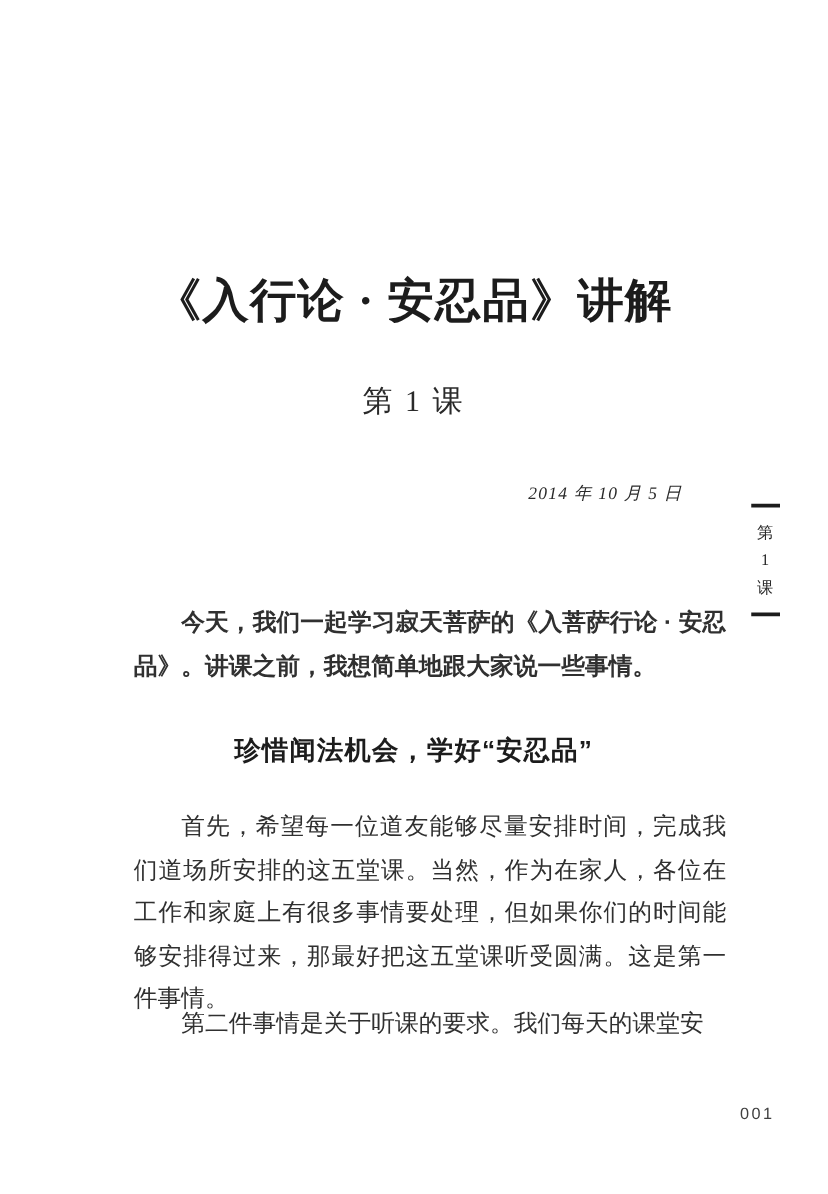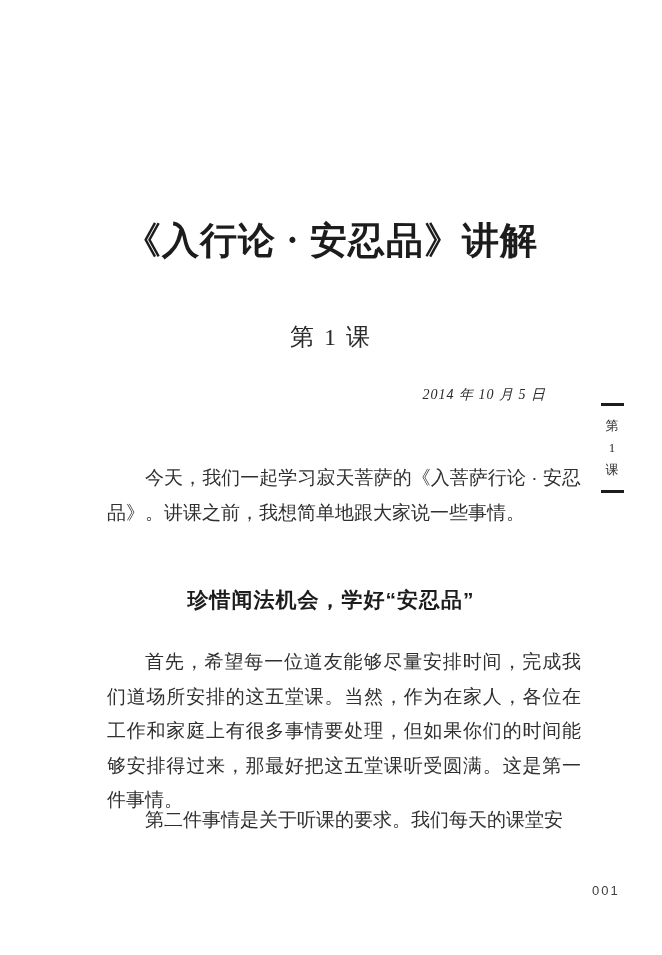--- a/index.html
+++ b/index.html
@@ -23,21 +23,21 @@
     width: 662px;
     text-align: center;
     font-size: 37px;
     font-weight: 600;
     letter-spacing: 1px;
     color: #1c1c1c;
     font-family: "Liberation Serif", serif;
   }
   .lesson-heading {
     position: absolute;
-    top: 321px;
+    top: 305px;
     left: 0;
     width: 662px;
     text-align: center;
     font-size: 24px;
     font-weight: 400;
     letter-spacing: 2px;
     color: #2a2a2a;
   }
   .date-line {
     position: absolute;
@@ -77,21 +77,21 @@
     font-family: "Liberation Sans", sans-serif;
     font-size: 19px;
     line-height: 34.6px;
     text-align: justify;
     color: #303030;
   }
   .body-block p {
     margin: 0;
     text-indent: 2em;
   }
-  .para-1 { top: 461px; }
+  .para-1 { top: 482px; font-weight: bold; }
   .para-2 { top: 645px; }
   .para-3 { top: 803px; }
   .section-heading {
     position: absolute;
     top: 586px;
     left: 0;
     width: 662px;
     text-align: center;
     font-family: "Liberation Sans", sans-serif;
     font-size: 21px;

